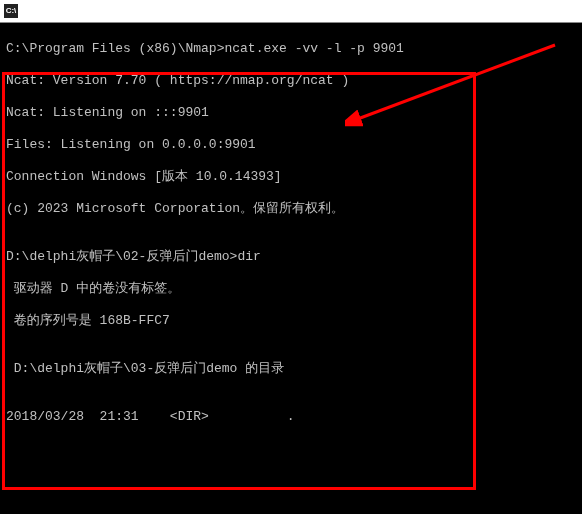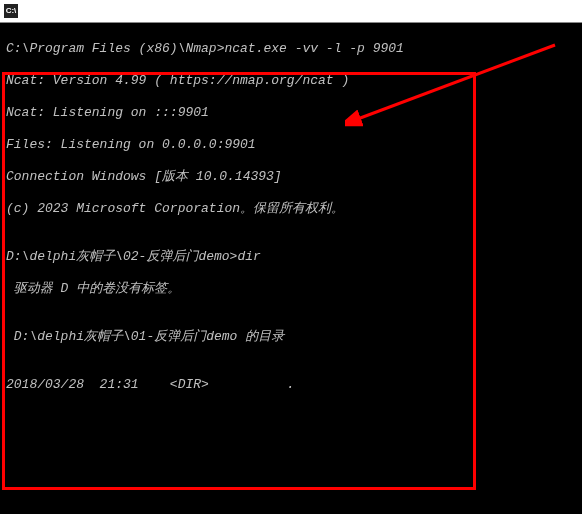--- a/index.html
+++ b/index.html
@@ -36,21 +36,21 @@
   background: #222;
   color: #fff;
   font-size: 8px;
   font-weight: bold;
 }
 .terminal {
   padding: 2px 6px;
   white-space: pre;
   line-height: 16px;
 }
-.line { display: block; font-style: italic; }
+.line { display: block; }
 .red-box {
   position: absolute;
   left: 2px;
   top: 72px;
   width: 468px;
   height: 412px;
   border: 3px solid #ff0000;
   pointer-events: none;
 }
 .arrow {
@@ -63,30 +63,31 @@
 </style>
 </head>
 <body>
 
 <div class="titlebar">
   <div class="title-icon">C:\</div>
 </div>
 
 <div class="terminal">
 <span class="line">C:\Program Files (x86)\Nmap&gt;ncat.exe -vv -l -p 9901</span>
-<span class="line">Ncat: Version 4.99 ( https://nmap.org/ncat )</span>
+<span class="line">Ncat: Version 7.70 ( https://nmap.org/ncat )</span>
 <span class="line">Ncat: Listening on :::9901</span>
 <span class="line">Files: Listening on 0.0.0.0:9901</span>
 <span class="line">Connection Windows [版本 10.0.14393]</span>
 <span class="line">(c) 2023 Microsoft Corporation。保留所有权利。</span>
 <span class="line"></span>
 <span class="line">D:\delphi灰帽子\02-反弹后门demo&gt;dir</span>
 <span class="line"> 驱动器 D 中的卷没有标签。</span>
+<span class="line"> 卷的序列号是 168B-FFC7</span>
 <span class="line"></span>
-<span class="line"> D:\delphi灰帽子\01-反弹后门demo 的目录</span>
+<span class="line"> D:\delphi灰帽子\03-反弹后门demo 的目录</span>
 <span class="line"></span>
 <span class="line">2018/03/28  21:31    &lt;DIR&gt;          .</span>
 
 
 
 
 
 
 
 

